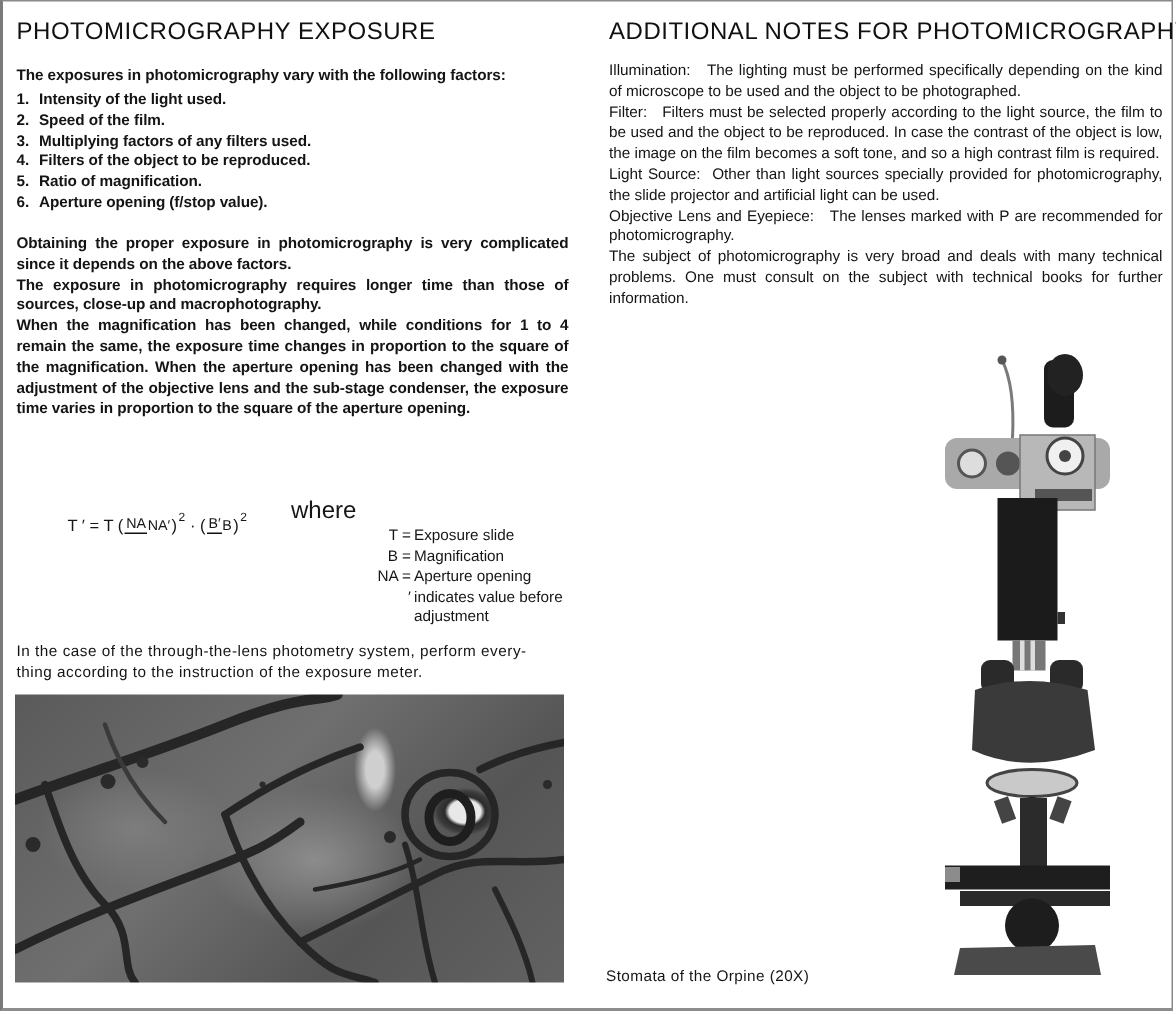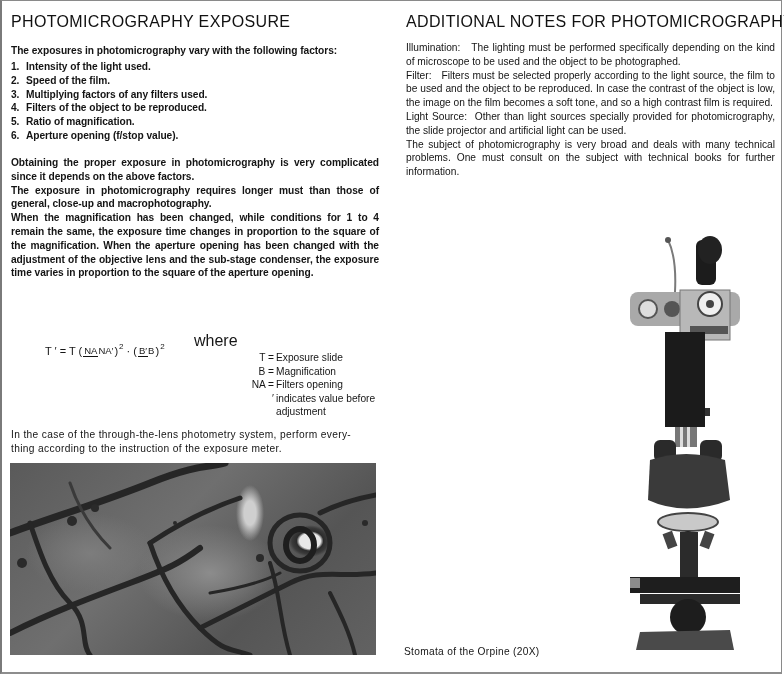--- a/index.html
+++ b/index.html
@@ -25,21 +25,21 @@
   }
   .text { position: absolute; font-size: 10.2px; line-height: 13.8px; color: #141414; }
   .justify { text-align: justify; text-align-last: left; }
   .bold-ish { font-weight: bold; letter-spacing: -0.05px; }
 
   ol.factors { list-style: none; margin: 0; padding: 0; }
   ol.factors li { display: flex; }
   ol.factors .num { width: 15px; flex: 0 0 15px; }
 
   
-  .formula { position: absolute; left: 45px; top: 345px; font-size: 11px; white-space: nowrap; display: flex; align-items: center; }
+  .formula { position: absolute; left: 45px; top: 345px; font-size: 11px; white-space: nowrap; display: flex; align-items: flex-start; }
   .frac { display: inline-flex; flex-direction: row; align-items: center; font-size: 9.5px; line-height: 10px; margin: 0 1px; vertical-align: middle; }
   .frac .num-part { border-bottom: 1px solid #111; padding: 0 1px; }
   .sup { font-size: 8px; position: relative; top: -5px; margin-left: 1px; }
   .where { position: absolute; left: 194px; top: 332px; font-size: 16px; }
   .legend { position: absolute; left: 232px; top: 351px; font-size: 10.2px; line-height: 13.5px; }
   .legend .row { display: flex; }
   .legend .sym { width: 42px; text-align: right; padding-right: 2px; }
   .legend .desc { width: 110px; }
 
   
@@ -92,21 +92,21 @@
         <span>Ratio of magnification.</span>
       </li>
     <li>
         <span class="num">6.</span>
         <span>Aperture opening (f/stop value).</span>
       </li>
   </ol>
 
   <div class="text justify bold-ish" style="left:11px; top:156px; width:368px;">
     <div>Obtaining the proper exposure in photomicrography is very complicated since it depends on the above factors.</div>
-    <div>The exposure in photomicrography requires longer must than those of general, close-up and macrophotography.</div>
+    <div>The exposure in photomicrography requires longer time than those of sources, close-up and macrophotography.</div>
     <div>When the magnification has been changed, while conditions for 1 to 4 remain the same, the exposure time changes in proportion to the square of the magnification.  When the aperture opening has been changed with the adjustment of the objective lens and the sub-stage condenser, the exposure time varies in proportion to the square of the aperture opening.</div>
   </div>
 
   <div class="formula">
     <span>T ′ = T (</span>
     <span class="frac">
       <span class="num-part">NA</span>
       <span>NA′</span>
     </span>
     <span>)</span>
@@ -124,21 +124,21 @@
     <div class="row">
         <span class="sym">T =</span>
         <span class="desc">Exposure slide</span>
       </div>
     <div class="row">
         <span class="sym">B =</span>
         <span class="desc">Magnification</span>
       </div>
     <div class="row">
         <span class="sym">NA =</span>
-        <span class="desc">Filters opening</span>
+        <span class="desc">Aperture opening</span>
       </div>
     <div class="row">
         <span class="sym">′</span>
         <span class="desc">indicates value before</span>
       </div>
     <div class="row">
         <span class="sym"></span>
         <span class="desc">adjustment</span>
       </div>
   </div>
@@ -177,20 +177,21 @@
   </div>
 </div>
 
 <div class="col right-col">
   <div class="heading" style="left:14px; top:13px;">ADDITIONAL NOTES FOR PHOTOMICROGRAPHY</div>
 
   <div class="text justify" style="left:14px; top:41px; width:369px;">
     <div><span>Illumination:</span>&nbsp;&nbsp;&nbsp;<span>The lighting must be performed specifically depending on the kind of microscope to be used and the object to be photographed.</span></div>
     <div><span>Filter:</span>&nbsp;&nbsp;&nbsp;<span>Filters must be selected properly according to the light source, the film to be used and the object to be reproduced.  In case the contrast of the object is low, the image on the film becomes a soft tone, and so a high contrast film is required.</span></div>
     <div><span>Light Source:</span>&nbsp;&nbsp;<span>Other than light sources specially provided for photomicrography, the slide projector and artificial light can be used.</span></div>
+    <div><span>Objective Lens and Eyepiece:</span>&nbsp;&nbsp;&nbsp;<span>The lenses marked with P are recommended for photomicrography.</span></div>
     <div>The subject of photomicrography is very broad and deals with many technical problems.  One must consult on the subject with technical books for further information.</div>
   </div>
 </div>
 
 <div class="microscope">
   <svg width="110" height="420" viewBox="0 0 110 420">
 
     <path d="M38 8 C44 20 46 40 45 60" fill="none" stroke="#7a7a7a" stroke-width="2"></path>
     <circle cx="38" cy="8" r="3" fill="#555"></circle>
 

